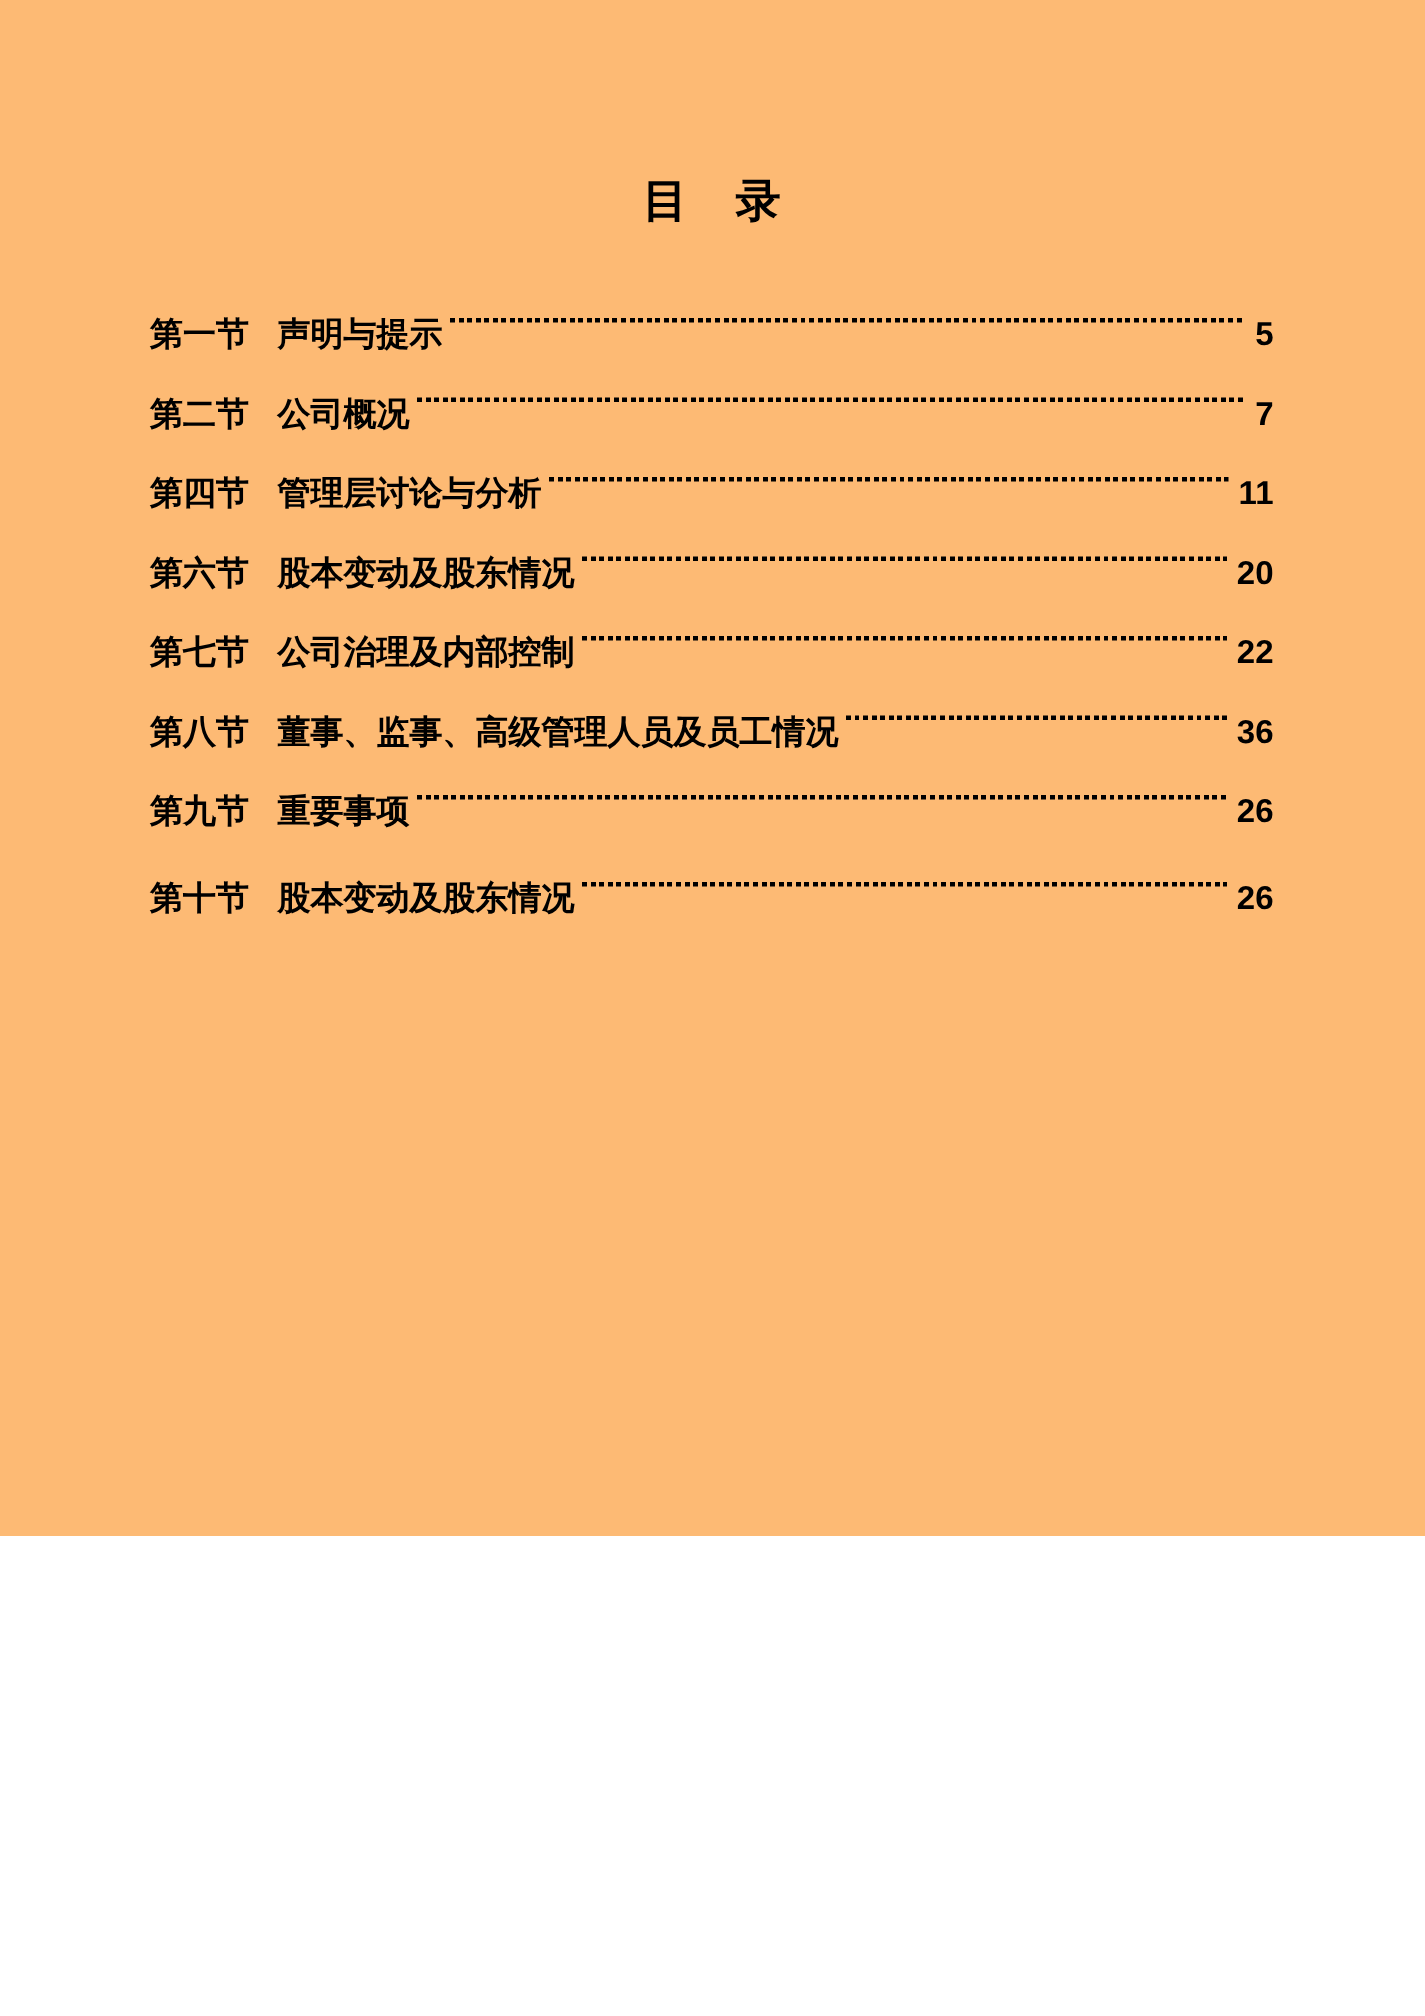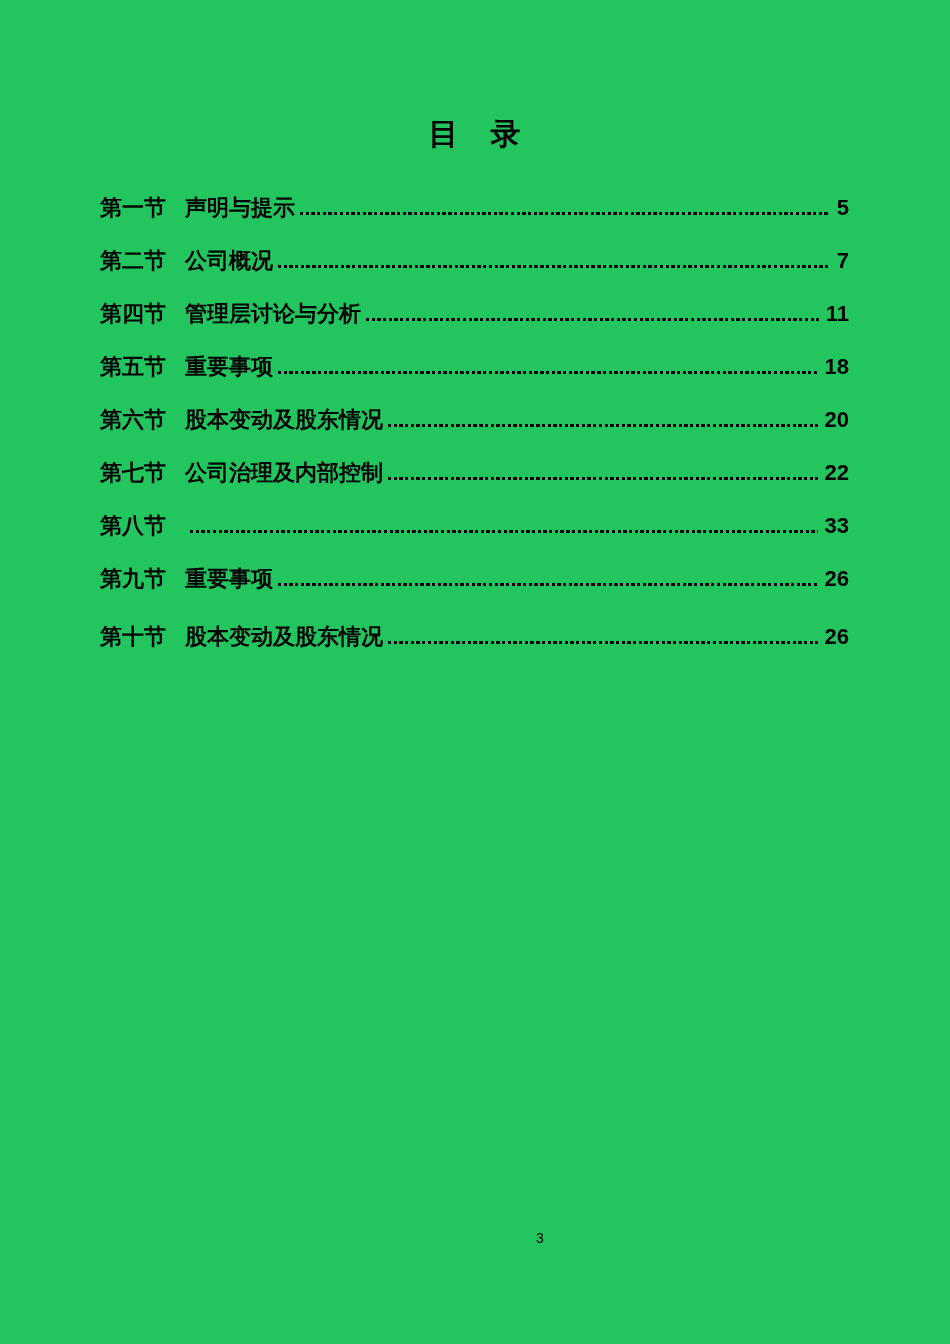--- a/index.html
+++ b/index.html
@@ -9,22 +9,22 @@
   }
   body {
     width: 950px;
     height: 1344px;
     font-family: "Liberation Sans", "DejaVu Sans", sans-serif;
     color: #000000;
   }
   .doc {
     position: relative;
     width: 950px;
-    height: 1344px;
-    background: #22c55e;
+    height: 1024px;
+    background: #fdba74;
     overflow: hidden;
   }
   .doc-title {
     position: absolute;
     top: 114px;
     left: 0;
     width: 100%;
     text-align: center;
     font-size: 30px;
     font-weight: 700;
@@ -32,21 +32,21 @@
     white-space: pre;
   }
   .toc {
     position: absolute;
     top: 182px;
     left: 100px;
     right: 101px;
   }
   .toc-row {
     display: flex;
-    align-items: center;
+    align-items: flex-end;
     height: 53px;
     font-size: 22px;
     font-weight: 700;
     line-height: 1.1;
     cursor: pointer;
   }
   .toc-row:last-child {
     margin-top: 5px;
   }
   .chap {
@@ -98,41 +98,36 @@
     <span class="leader"></span>
     <span class="pagenum">7</span>
   </div>
       <div class="toc-row">
     <span class="chap">第四节</span>
     <span class="ttl">管理层讨论与分析</span>
     <span class="leader"></span>
     <span class="pagenum">11</span>
   </div>
       <div class="toc-row">
-    <span class="chap">第五节</span>
-    <span class="ttl">重要事项</span>
-    <span class="leader"></span>
-    <span class="pagenum">18</span>
-  </div>
-      <div class="toc-row">
     <span class="chap">第六节</span>
     <span class="ttl">股本变动及股东情况</span>
     <span class="leader"></span>
     <span class="pagenum">20</span>
   </div>
       <div class="toc-row">
     <span class="chap">第七节</span>
     <span class="ttl">公司治理及内部控制</span>
     <span class="leader"></span>
     <span class="pagenum">22</span>
   </div>
       <div class="toc-row">
     <span class="chap">第八节</span>
+    <span class="ttl">董事、监事、高级管理人员及员工情况</span>
     <span class="leader"></span>
-    <span class="pagenum">33</span>
+    <span class="pagenum">36</span>
   </div>
       <div class="toc-row">
     <span class="chap">第九节</span>
     <span class="ttl">重要事项</span>
     <span class="leader"></span>
     <span class="pagenum">26</span>
   </div>
       <div class="toc-row">
     <span class="chap">第十节</span>
     <span class="ttl">股本变动及股东情况</span>

